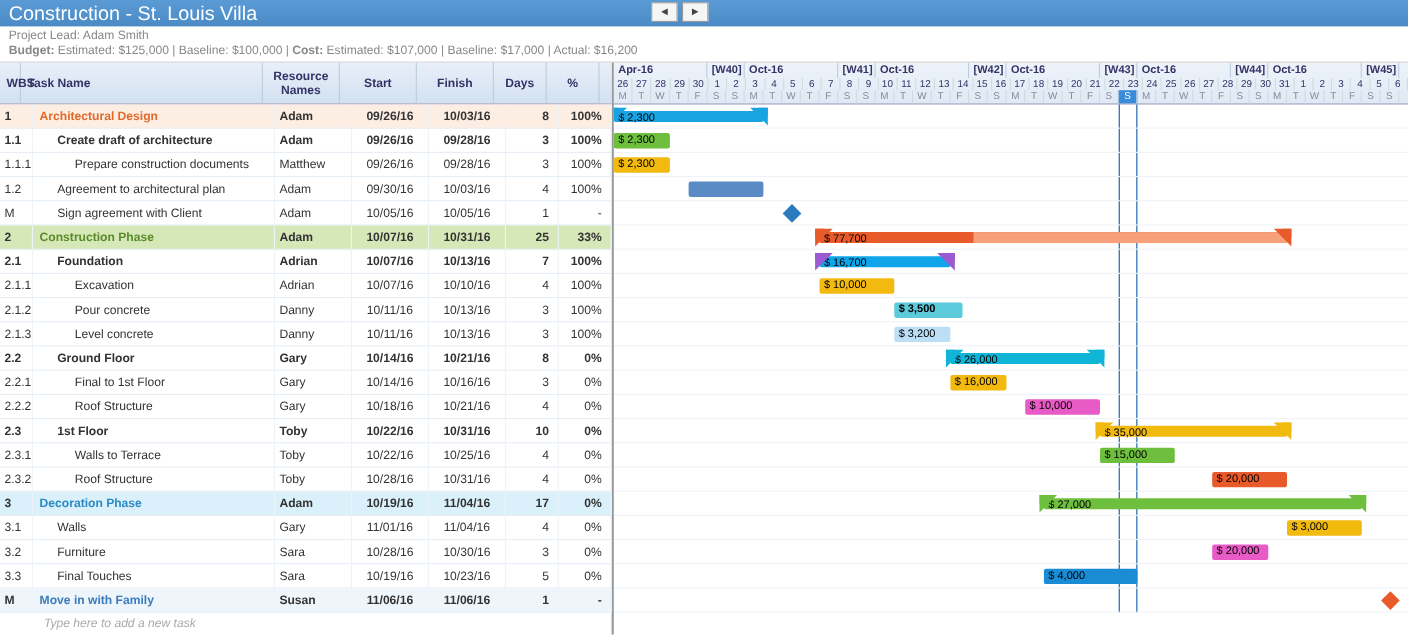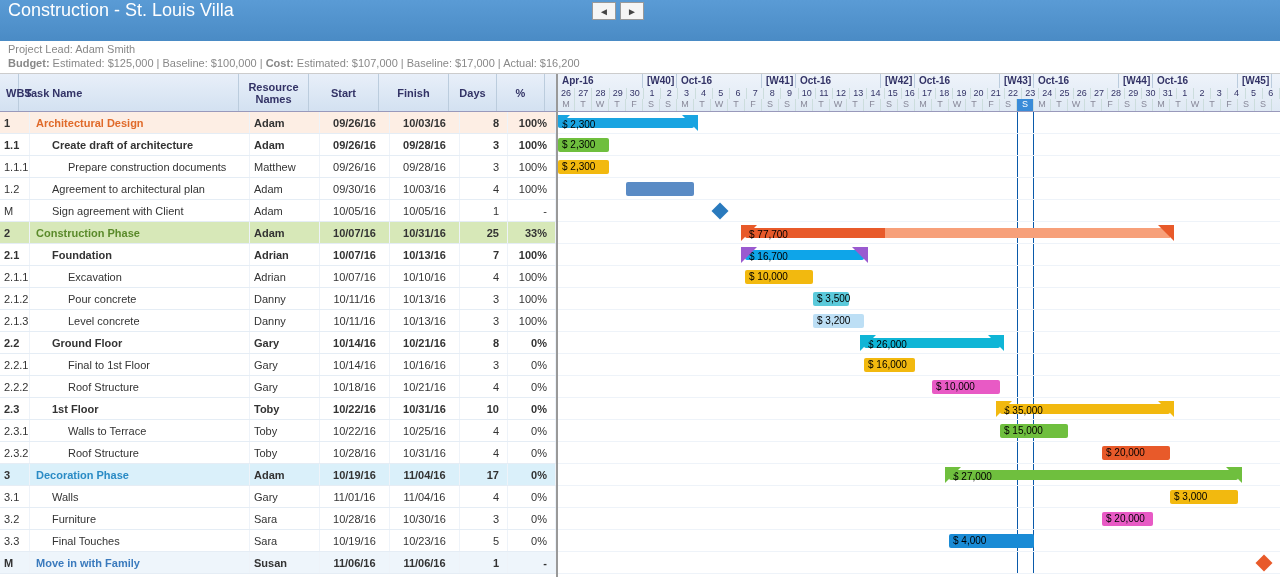--- a/index.html
+++ b/index.html
@@ -1,17 +1,17 @@
 <!DOCTYPE html>
 <html><head>
 <meta charset="utf-8">
 <style>
   * { box-sizing: border-box; margin: 0; padding: 0; }
   body { font-family: "Segoe UI", Arial, sans-serif; font-size: 11px; color: #333; width: 1280px; overflow: hidden; }
-  .header { background: linear-gradient(#5a9bd5,#4a8bc5); color: #fff; height: 41px; display: flex; padding: 0 8px; position: relative; }
+  .header { background: linear-gradient(#5a9bd5,#4a8bc5); color: #fff; height: 24px; display: flex; align-items: center; padding: 0 8px; position: relative; }
   .header .title { font-size: 18px; font-weight: 300; }
   .nav-btns { position: absolute; top: 2px; left: 592px; display: flex; gap: 4px; }
   .nav-btn { width: 24px; height: 18px; background: #f5f5f5; border: 1px solid #999; color:#444; font-size:10px; display:flex; align-items:center; justify-content:center; cursor:pointer; }
   .info { padding: 2px 8px 4px 8px; color: #888; font-size: 11px; border-bottom:1px solid #ccc; }
   .info .lead { margin-bottom:2px; }
   .main { display:flex; }
   .left { width: 558px; border-right: 2px solid #999; }
   .right { width: 722px; overflow:hidden; position:relative; }
   .col-head { display:flex; background: linear-gradient(#e8eff9,#d3e1f1); border-bottom:1px solid #99b; font-weight:bold; color:#336; height:38px; align-items:center; font-size:11px; }
   .col-head > div { border-right:1px solid #bcd; height:100%; display:flex; align-items:center; justify-content:center; text-align:center; padding:0 2px;}
@@ -415,21 +415,21 @@
         <div class="grow">
           <div class="bar sum" style="left: 187px; width: 425px; background: rgb(232, 90, 42); border-color: rgb(232, 90, 42); color: rgb(0, 0, 0);"><span style="position: relative;">$ 77,700</span><div style="position: absolute; inset: 0px 0px 0px 140.25px; background: rgb(247, 160, 122);"></div></div>
         </div>
         <div class="grow">
           <div class="bar sum" style="left: 187px; width: 119px; background: #0ea5e9; border-color: rgb(154, 90, 208); color: rgb(0, 0, 0);">$ 16,700</div>
         </div>
         <div class="grow">
           <div class="bar" style="left: 187px; width: 68px; background: rgb(242, 185, 15); border-color: rgb(242, 185, 15);">$ 10,000</div>
         </div>
         <div class="grow">
-          <div class="bar" style="left: 255px; width: 36px; background: rgb(91, 202, 219); border-color: rgb(91, 202, 219);">$ 3,500</div>
+          <div class="bar" style="left: 255px; width: 62px; background: rgb(91, 202, 219); border-color: rgb(91, 202, 219); font-weight: bold;">$ 3,500</div>
         </div>
         <div class="grow">
           <div class="bar" style="left: 255px; width: 51px; background: rgb(189, 223, 245); border-color: rgb(189, 223, 245);">$ 3,200</div>
         </div>
         <div class="grow">
           <div class="bar sum" style="left: 306px; width: 136px; background: rgb(15, 181, 214); border-color: rgb(15, 181, 214); color: rgb(0, 0, 0);">$ 26,000</div>
         </div>
         <div class="grow">
           <div class="bar" style="left: 306px; width: 51px; background: rgb(242, 185, 15); border-color: rgb(242, 185, 15);">$ 16,000</div>
         </div>

